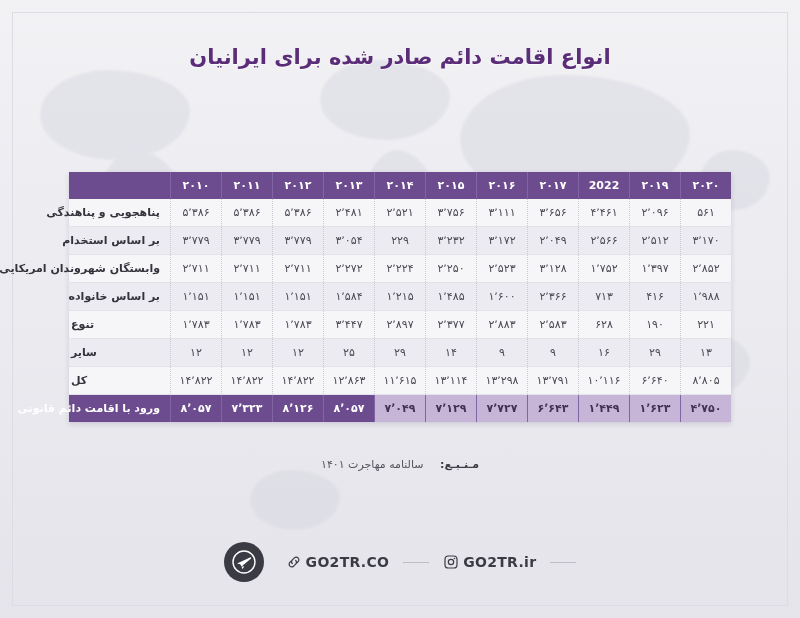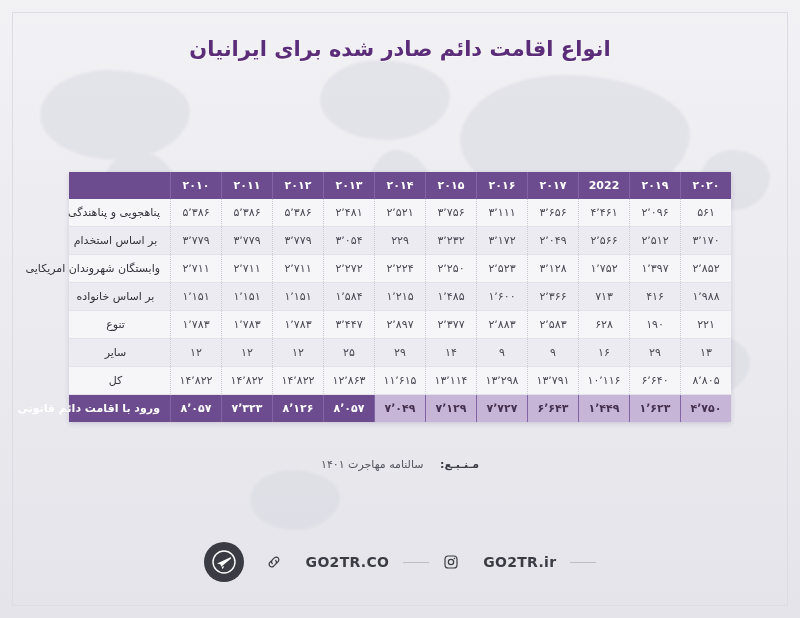--- a/index.html
+++ b/index.html
@@ -37,21 +37,21 @@
     position: absolute;
     left: 12px;
     top: 12px;
     right: 12px;
     bottom: 12px;
     border: 1px solid #dcdce4;
     pointer-events: none;
   }
   .title-wrap {
     position: absolute;
-    top: 34px;
+    top: 42px;
     left: 0;
     width: 800px;
     text-align: center;
     direction: rtl;
   }
   .title-line {
     color: #5b2d78;
     font-weight: bold;
     font-size: 21px;
     line-height: 30px;
@@ -90,24 +90,24 @@
     border-left: none;
   }
   tbody td {
     color: #4a4a55;
     border-left: 1px dotted #c9c9d4;
     border-bottom: 1px solid #e2e2ea;
   }
   tbody tr.odd td { background: #f6f5f8; }
   tbody tr.even td { background: #ecebf1; }
   tbody td.rowlabel {
-    text-align: center;
+    text-align: left;
     padding-right: 10px;
     color: #33333c;
-    font-weight: normal;
+    font-weight: bold;
     border-left: none;
   }
   tbody tr.total-row td {
     background: #6d4b8f;
     color: #ffffff;
     font-weight: bold;
     border-bottom: none;
     border-left: 1px solid #8164a3;
   }
   tbody tr.total-row td.rowlabel {
@@ -146,21 +146,21 @@
     border-radius: 50%;
     background: #3b3b44;
     display: flex;
     align-items: center;
     justify-content: center;
     margin-right: 8px;
   }
   .foot-item {
     display: flex;
     align-items: center;
-    gap: 24px;
+    gap: 4px;
     color: #3b3b44;
     font-size: 14px;
     font-weight: bold;
     letter-spacing: 0.3px;
   }
   .sep {
     width: 26px;
     height: 1px;
     background: #bdbdc6;
   }

